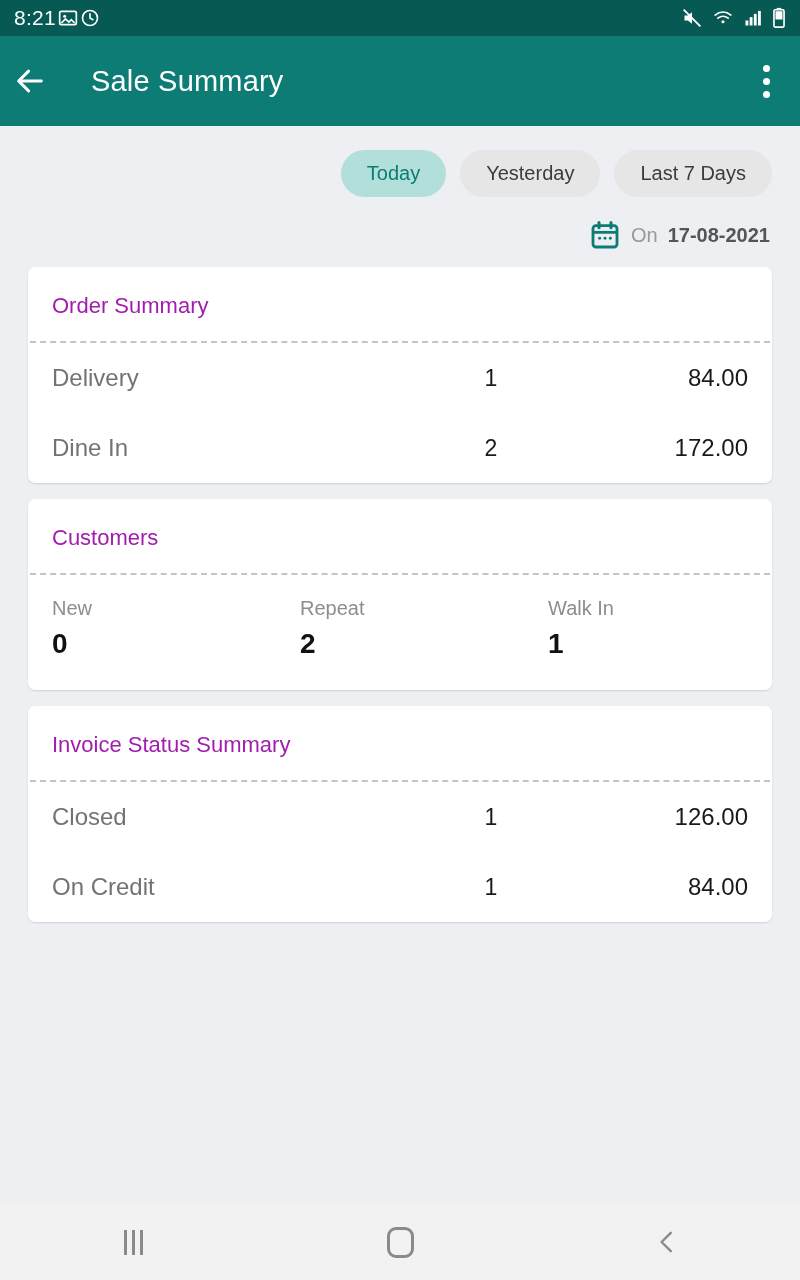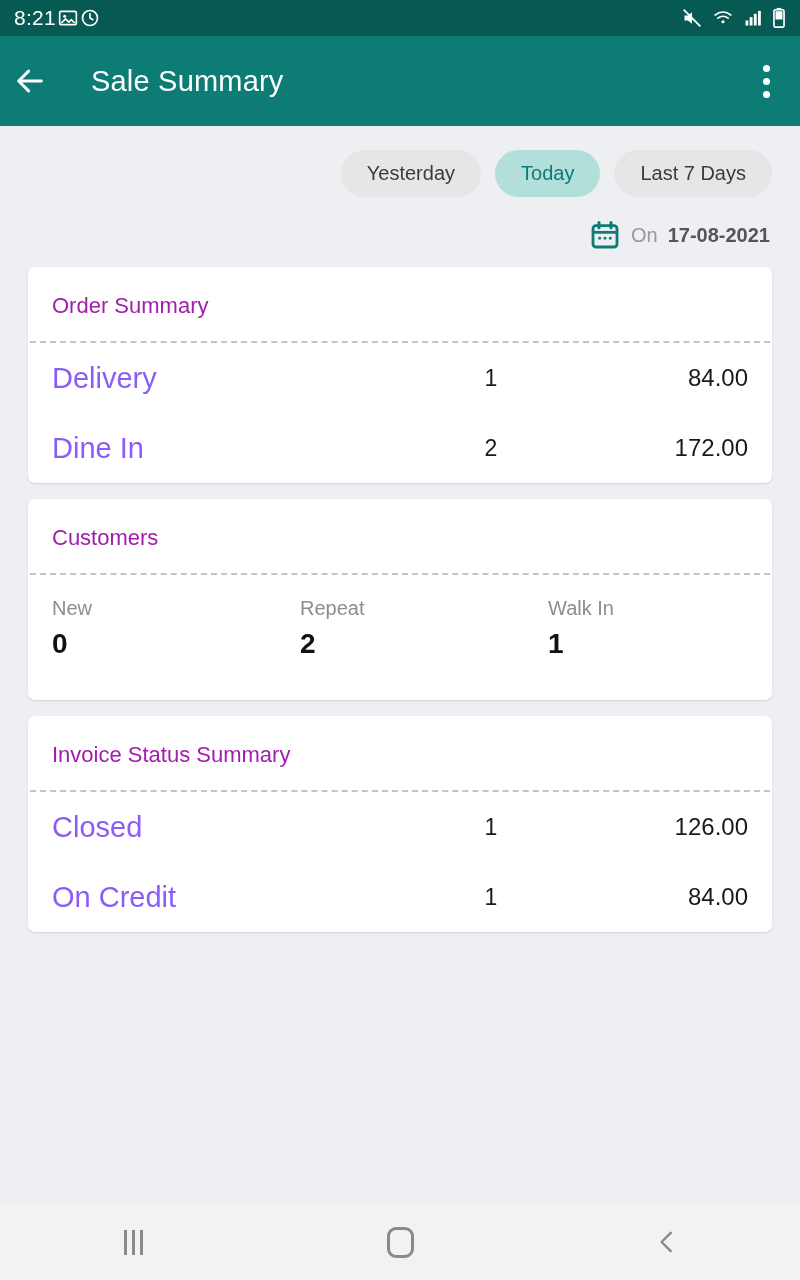--- a/index.html
+++ b/index.html
@@ -74,30 +74,30 @@
   }
   .sec-title {
     font-size:22px; color:#a21caf; padding:26px 36px 22px 24px;
   }
   .dashed { border-top:2px dashed #c4c4c4; margin:0 2px; }
   .row {
     display:flex; align-items:center; height:70px; padding:0 24px;
     border-bottom:1px solid #e4e4e4;
   }
   .row:last-child { border-bottom:none; }
-  .row-name { font-size:29px; color:#8b5cf6; flex:0 0 auto; }
+  .row-name { font-size:24px; color:#737373; flex:0 0 auto; }
   .row-qty {
     position:absolute; left:463px; transform:translateX(-50%);
     font-size:23px; color:#1a1a1a;
   }
   .rowwrap { position:relative; }
   .row-amt { margin-left:auto; font-size:24px; color:#1a1a1a; }
 
   
-  .custrow { display:flex; padding:22px 24px 40px 24px;gap:48px; }
+  .custrow { display:flex; padding:22px 24px 30px 24px;gap:48px; }
   .custcol { width:222px; }
   .cust-label { font-size:20px; color:#8d8d8d; margin-bottom:8px; }
   .cust-value { font-size:28px; font-weight:700; color:#111; }
 
   
   .navbar {
     position:absolute; left:0; right:0; bottom:0; height:76px;
     background:#f2f2f2; display:flex; align-items:center;
   }
   .navbtn { flex:1; display:flex; align-items:center; justify-content:center; }
@@ -155,22 +155,22 @@
     <div class="kebab">
       <i></i>
         <i></i>
         <i></i>
     </div>
   </div>
 
   <div class="content">
 
     <div class="chiprow">
+      <div class="chip active">Today</div>
       <div class="chip">Yesterday</div>
-      <div class="chip active">Today</div>
       <div class="chip">Last 7 Days</div>
     </div>
 
     <div class="dateline">
       <svg width="32" height="32" viewBox="0 0 24 24">
         <rect x="3" y="5" width="18" height="16" rx="2.2" fill="none" stroke="#0c7c74" stroke-width="2.1"></rect>
         <path d="M3 10h18" stroke="#0c7c74" stroke-width="2.1"></path>
         <path d="M7.5 2.6v4M16.5 2.6v4" stroke="#0c7c74" stroke-width="2.3" stroke-linecap="round"></path>
         <circle cx="8" cy="14.5" r="1.1" fill="#0c7c74"></circle>
         <circle cx="12" cy="14.5" r="1.1" fill="#0c7c74"></circle>

